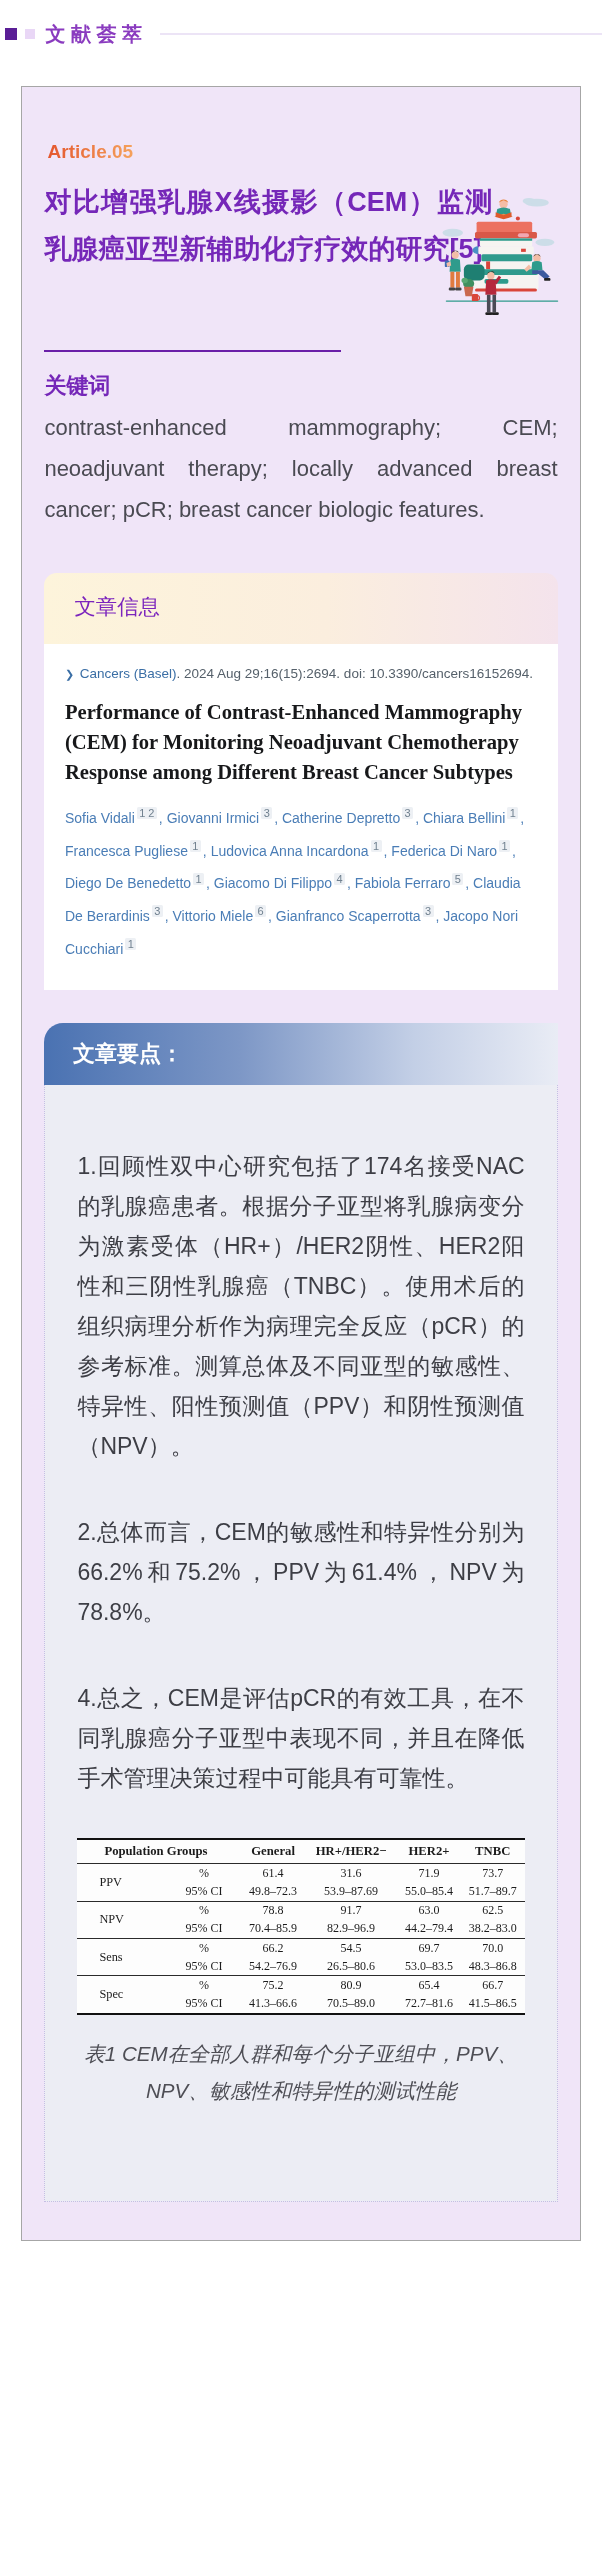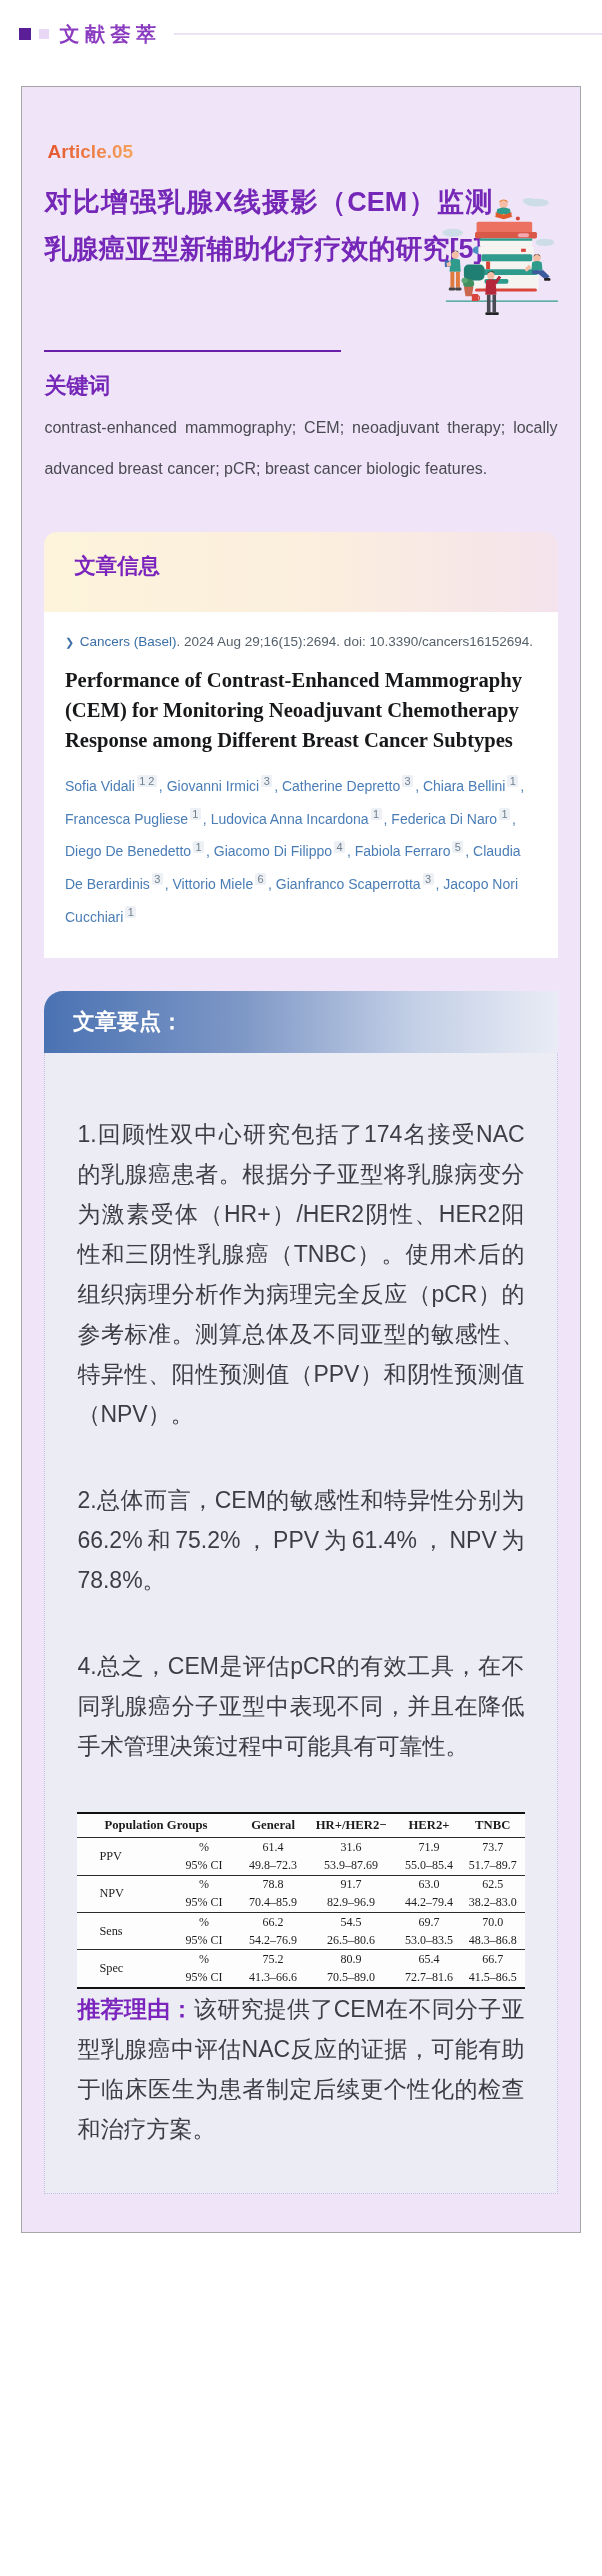--- a/index.html
+++ b/index.html
@@ -2,21 +2,21 @@
 <html style="font-size:12.7px"><head>
 <meta charset="utf-8">
 <style>
   html,body { margin:0; padding:0; }
   body {
     width:602px; background:#ffffff;
     font-family:"Liberation Sans","DejaVu Sans",sans-serif;
     -webkit-font-smoothing:antialiased;
   }
   
-  .brandbar { display:flex; align-items:center; padding-left:19px; height:24px; }
+  .brandbar { display:flex; align-items:center; padding-left:5px; height:24px; }
   .brandbar.top { margin-top:22px; }
   .sq-dark { width:12px; height:12px; background:#5a1e96; }
   .sq-light { width:9.5px; height:9.5px; background:#e9d7f6; margin-left:8px; }
   .brand-label { color:#8a3bbf; font-size:20px; font-weight:bold; letter-spacing:5.5px; margin-left:11px; white-space:nowrap; }
   .brand-line { flex:1; height:1.6px; background:#ece4f6; margin-left:12.7px; }
 
   
   .card {
     margin:40px 21.4px 0; border:0.8px solid #a6a6a6; background:#f0e5f8;
     padding:54px 22px 38px; box-sizing:border-box; position:relative;
@@ -30,28 +30,28 @@
   .title-row { position:relative; min-height:158px; }
   .main-title {
     width:448px; margin:0; font-size:27px; line-height:47px; font-weight:bold;
     color:#7527b8; text-align:justify;
   }
   .illustration { position:absolute; right:-6.3px; top:3.2px; width:124px; height:162px; }
 
   .title-divider { width:297px; height:2.4px; background:#6a1fa8; margin:12.7px 0 0; }
 
   .kw-title { font-size:22px; font-weight:bold; color:#7527b8; margin:19px 0 6.3px; }
-  .kw-text { font-size:16px; color:#4a4a52; line-height:41px; margin:0; text-align:justify; }
+  .kw-text { font-size:22px; color:#4a4a52; line-height:41px; margin:0; text-align:justify; }
 
   
   .info-section { margin-top:43px; }
   .info-header {
     background:linear-gradient(90deg,#fdf4db 0%,#fbeede 55%,#f4e3ec 100%);
-    border-radius:12.7px 12.7px 0 0; padding:19px 0 32px 30px;
-    font-size:21.4px; font-weight:bold; color:#7b24bd;
+    border-radius:12.7px 12.7px 0 0; padding:19px 0 23px 30px;
+    font-size:21.4px; font-weight:normal; color:#7b24bd;
   }
   .info-card { background:#ffffff; padding:20.6px 20.6px 27px; }
   .citation { font-size:13.5px; line-height:1.4; display:flex; align-items:baseline; }
   .cit-chevron { color:#3a6ea5; font-size:11px; margin-right:5.5px; font-weight:bold; }
   .cit-journal { color:#3a6ea5; }
   .cit-rest { color:#55606a; }
   .paper-title {
     font-family:"Liberation Serif","DejaVu Serif",serif; font-weight:bold;
     font-size:20.6px; line-height:30px; color:#17181a; margin:12.7px 0 12.7px;
   }
@@ -277,19 +277,17 @@
         <tr>
           <td>95% CI</td>
           <td>41.3–66.6</td>
             <td>70.5–89.0</td>
             <td>72.7–81.6</td>
             <td>41.5–86.5</td>
         </tr>
       </tbody>
     </table>
 
-
-    <p class="recommend">
-      <span class="rec-label">推荐理由：</span><span>该研究提供了CEM在不同分子亚型乳腺癌中评估NAC反应的证据，可能有助于临床医生为患者制定后续更个性化的检查和治疗方案。</span>
-    </p>
+    <div class="tbl-caption">表1 CEM在全部人群和每个分子亚组中，PPV、NPV、敏感性和特异性的测试性能</div>
+
   </div>
 </div>
 
 
 </body></html>

